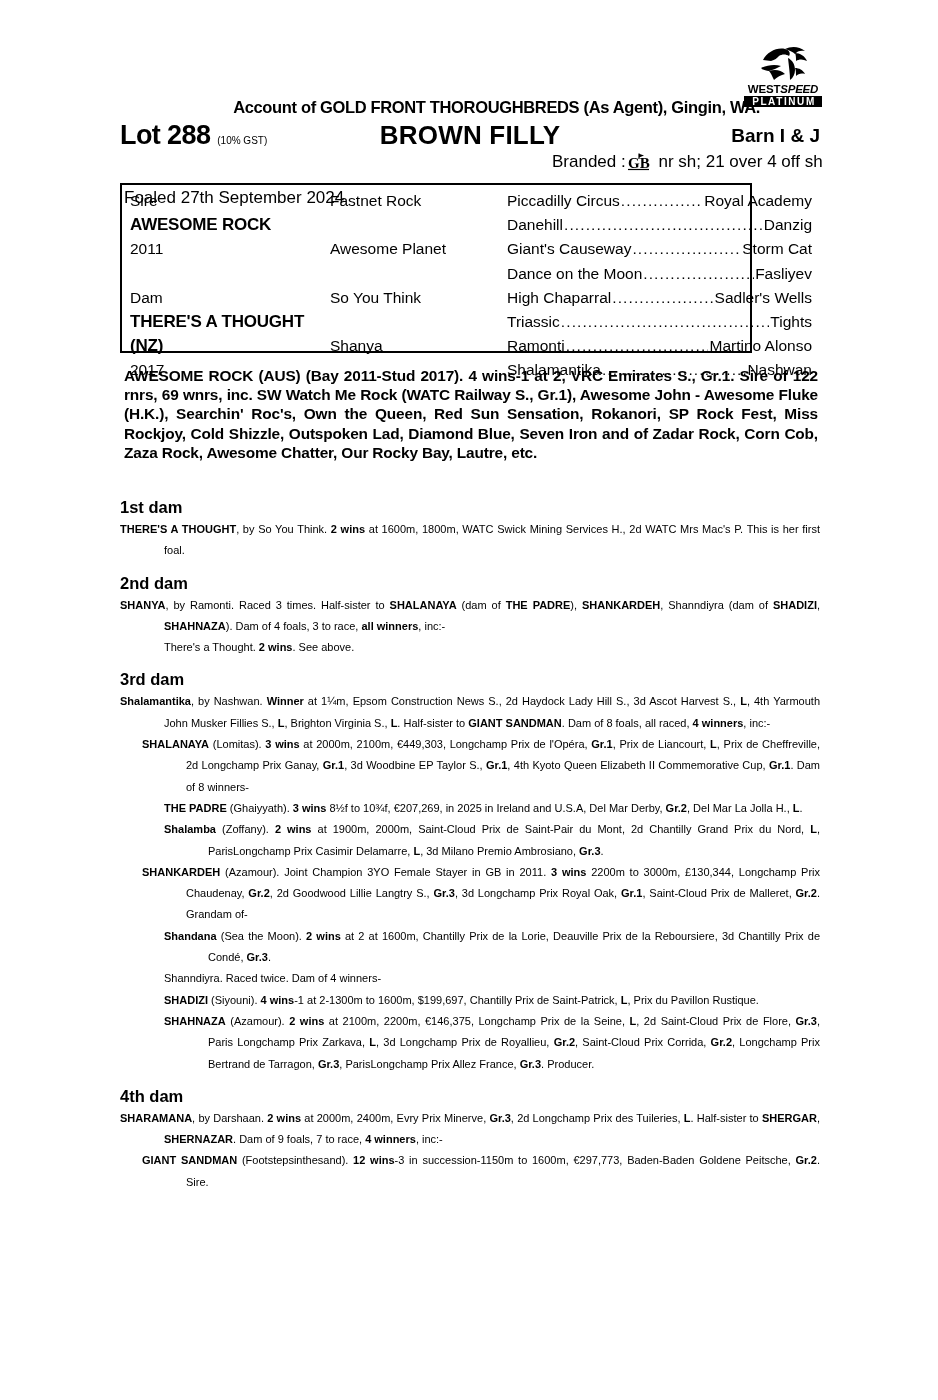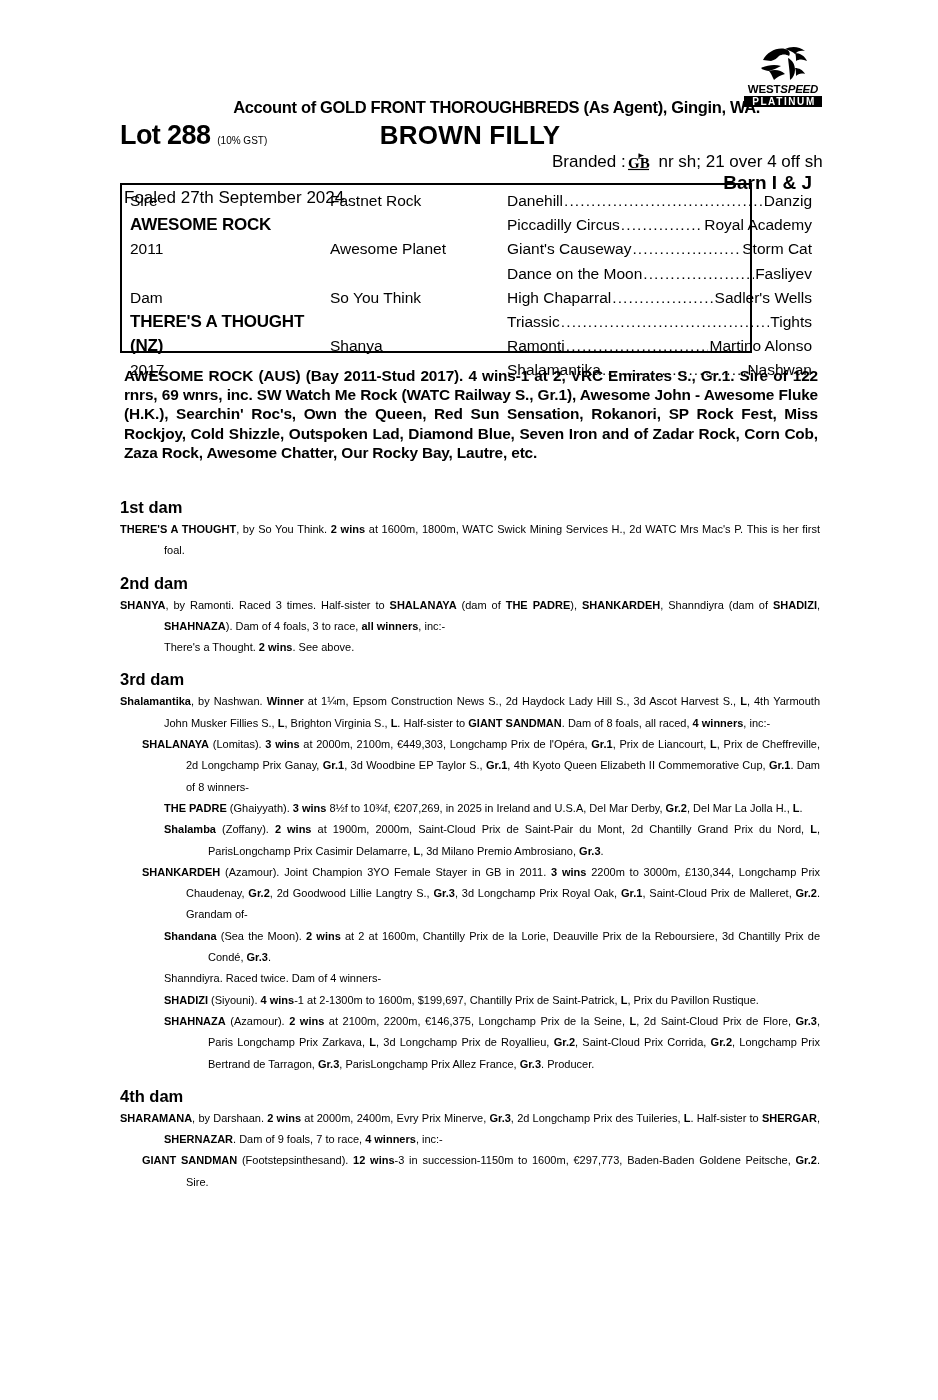--- a/index.html
+++ b/index.html
@@ -68,24 +68,23 @@
     letter-spacing: 0;
   }
   .colour-sex {
     position: absolute; left: 0; right: 0; top: 0;
     text-align: center;
     font-size: 26px; font-weight: bold;
     letter-spacing: 0.2px;
     line-height: 30px;
   }
   .barn {
-    position: absolute; right: 8px; top: 2px;
+    position: absolute; right: 0; top: 2px;
     font-size: 19px; font-weight: bold;
     line-height: 28px;
-    margin-top: 47px;
   }
   .foaled {
     position: absolute; top: 152px; left: 4px;
     font-size: 17px; line-height: 20px; margin-top: 36px;
   }
   .branded {
     position: absolute; top: 152px; left: 388px;
     font-size: 17px; line-height: 20px;
     white-space: nowrap;
     margin-left: 44px;
@@ -210,28 +209,28 @@
         <div>Fastnet Rock</div>
         <div class="gapline"></div>
         <div>Awesome Planet</div>
         <div class="gapline"></div>
         <div>So You Think</div>
         <div class="gapline"></div>
         <div>Shanya</div>
       </div>
       <div class="pc col3" id="gp-col">
           <div class="dotline">
+            <span class="l">Piccadilly Circus</span>
+            <span class="d"></span>
+            <span class="r">Royal Academy</span>
+          </div>
+          <div class="dotline">
             <span class="l">Danehill</span>
             <span class="d"></span>
             <span class="r">Danzig</span>
-          </div>
-          <div class="dotline">
-            <span class="l">Piccadilly Circus</span>
-            <span class="d"></span>
-            <span class="r">Royal Academy</span>
           </div>
           <div class="dotline">
             <span class="l">Giant's Causeway</span>
             <span class="d"></span>
             <span class="r">Storm Cat</span>
           </div>
           <div class="dotline">
             <span class="l">Dance on the Moon</span>
             <span class="d"></span>
             <span class="r">Fasliyev</span>

